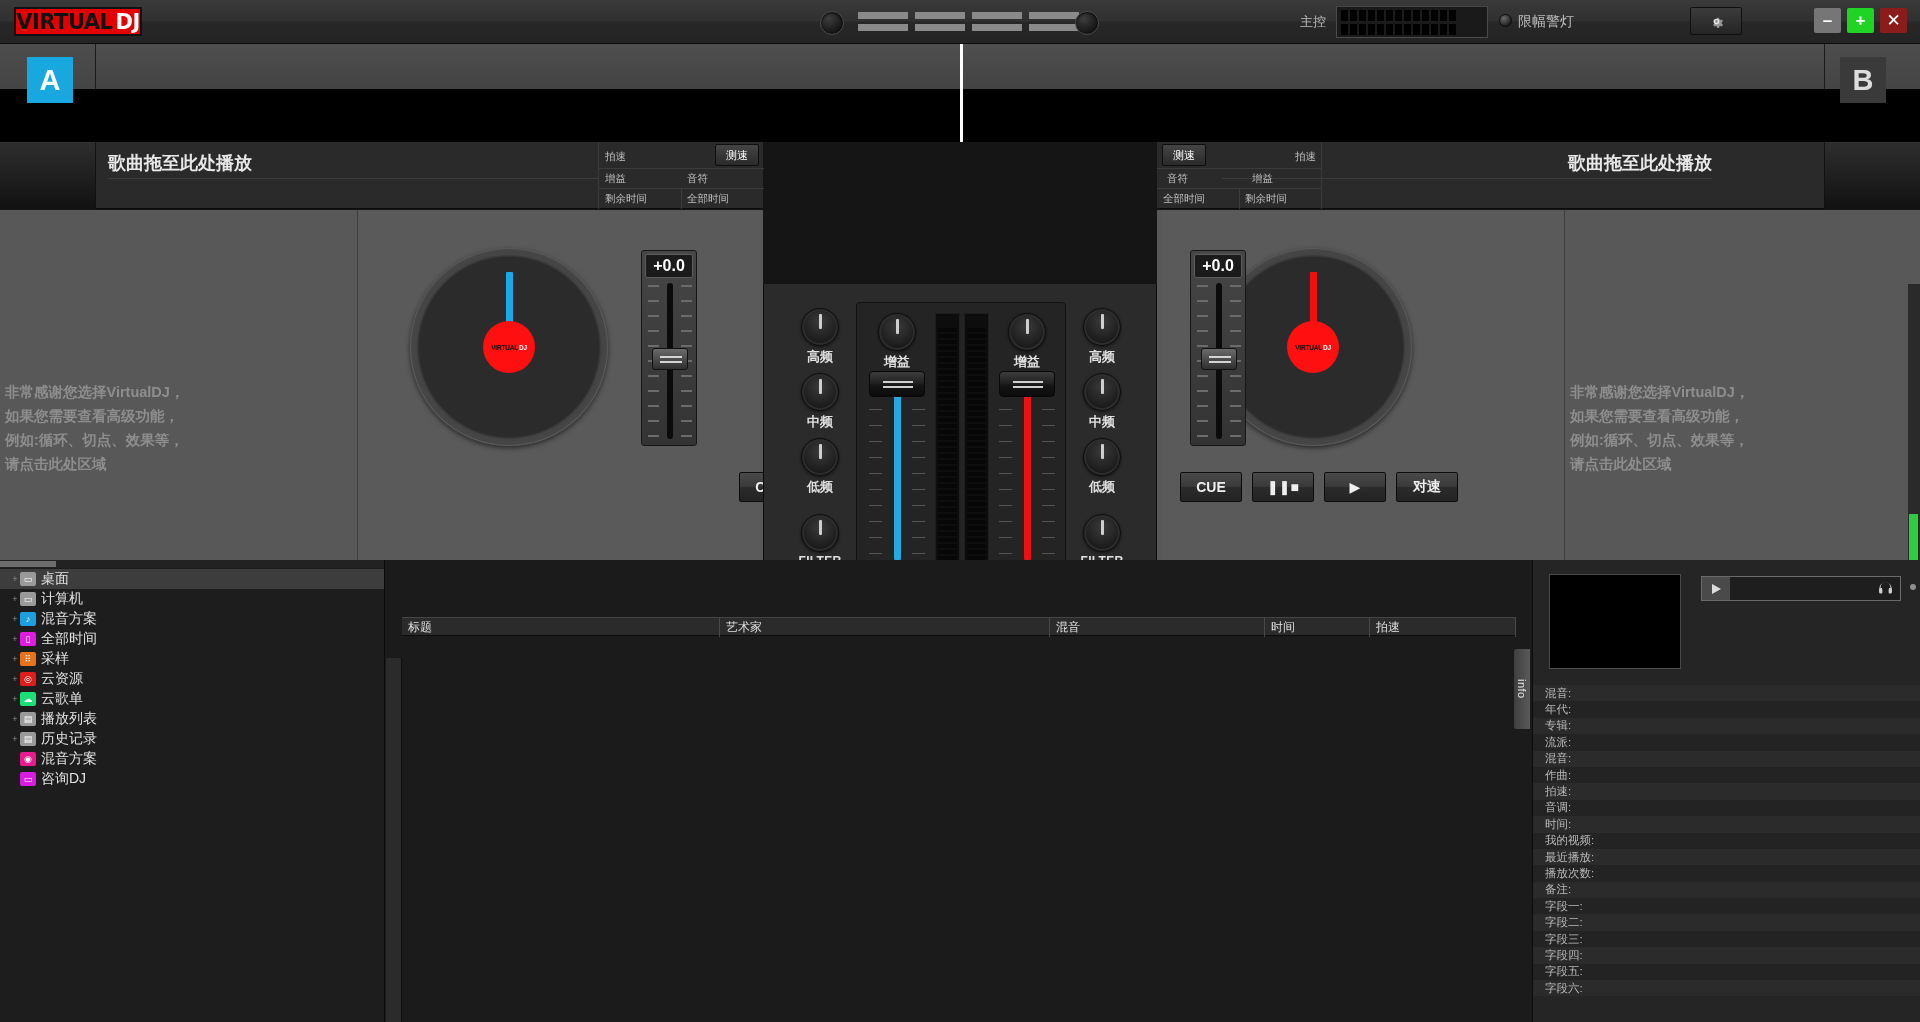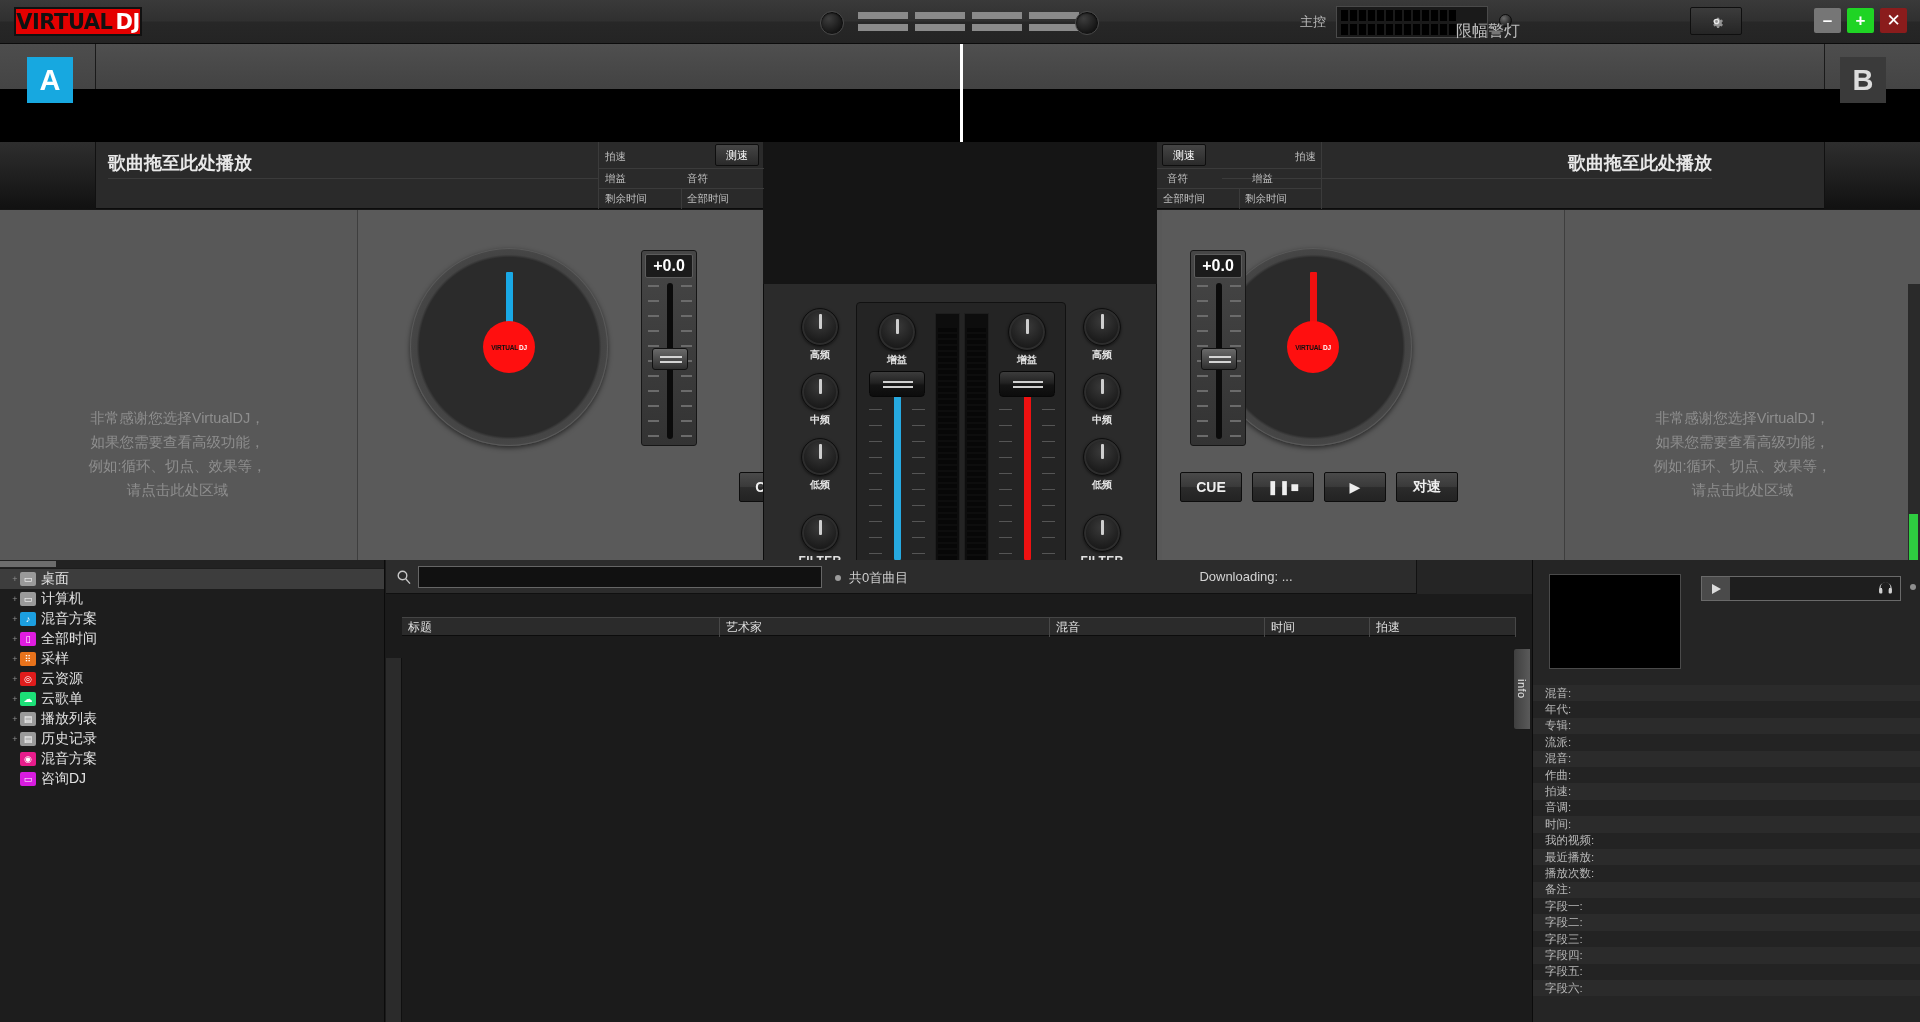--- a/index.html
+++ b/index.html
@@ -47,21 +47,21 @@
     display:flex; align-items:center; padding:3px 4px;
   }
   .vu-col { display:flex; flex-direction:column; gap:3px; margin-right:2px; }
   .vu-seg { width:7px; height:11px; background:#000; }
 
   .clip-led {
     position:absolute; left:1499px; top:14px; width:13px; height:13px; border-radius:50%;
     background:radial-gradient(circle at 35% 30%,#6a6a6a,#1d1d1d 75%);
     border:1px solid #0d0d0d;
   }
-  .clip-lbl { position:absolute; left:1456px; top:13px; font-size:16px; color:#bdbdbd;margin-top:8px; }
+  .clip-lbl { position:absolute; left:1518px; top:13px; font-size:14px; color:#bdbdbd; }
 
   .gear-btn {
     position:absolute; left:1690px; top:7px; width:52px; height:28px;
     background:linear-gradient(180deg,#3c3c3c,#252525);
     border:1px solid #0f0f0f; border-radius:2px;
     display:flex; align-items:center; justify-content:center; cursor:pointer;
   }
   .win-btns { position:absolute; left:1814px; top:8px; display:flex; gap:6px; }
   .win-btn {
     width:27px; height:25px; display:flex; align-items:center; justify-content:center;
@@ -137,22 +137,22 @@
     display:flex; align-items:center; justify-content:center; cursor:pointer;
   }
   .meta-r2 { position:absolute; left:0; top:26px; width:165px; height:20px; border-top:1px solid #3b3b3b; }
   .meta-r3 { position:absolute; left:0; top:46px; width:165px; height:21px; border-top:1px solid #3b3b3b; }
   .meta-c1 { position:absolute; left:6px; top:3px; }
   .meta-c2 { position:absolute; left:88px; top:3px; }
   .meta-vdiv { position:absolute; left:82px; top:0; width:1px; height:100%; background:#3b3b3b; }
 
   .deck-body { position:absolute; top:68px; width:763px; height:350px; background:#585858; }
   .welcome {
-    position:absolute; top:170px; width:345px; text-align:center;
-    font-size:14.5px; font-weight:normal; line-height:24px; color:#8e8e8e;margin-top:26px;
+    position:absolute; top:170px; width:345px; text-align:left;
+    font-size:14.5px; font-weight:bold; line-height:24px; color:#8e8e8e;
   }
   .deck-panel.a .welcome { left:5px; }
   .deck-panel.b .welcome { left:413px; }
 
   .jog-zone { position:absolute; top:0; width:403px; height:350px; background:#5a5a5a; }
   .deck-panel.a .jog-zone { left:357px; border-left:1px solid #3e3e3e; }
   .deck-panel.b .jog-zone { left:5px; border-right:1px solid #3e3e3e; }
 
   .jog {
     position:absolute; left:52px; top:38px; width:198px; height:198px; border-radius:50%;
@@ -211,21 +211,21 @@
   .eq-col.left { left:25px; } .eq-col.right { left:307px; }
   .knob-wrap { position:relative; width:62px; height:58px; margin-bottom:7px; }
   .knob {
     position:absolute; left:12px; top:0; width:38px; height:38px; border-radius:50%;
     background:radial-gradient(circle at 50% 35%,#3a3a3a,#181818 75%);
     box-shadow:inset 0 0 0 2px #2d2d2d, 0 1px 3px rgba(0,0,0,.6);
     border:1px solid #0e0e0e; cursor:pointer;
   }
   .knob i { position:absolute; left:17px; top:5px; width:3px; height:15px; background:#cfcfcf; border-radius:1px; }
   .knob-lbl { position:absolute; left:0; top:40px; width:62px; text-align:center;
-    font-size:10px; font-weight:bold; color:#e0e0e0; }
+    font-size:13px; font-weight:bold; color:#e0e0e0; }
   .knob-wrap.filter { margin-top:18px; }
   .knob-lbl.en { font-size:12px; letter-spacing:0.3px; }
 
   .mix-core {
     position:absolute; left:92px; top:18px; width:210px; height:290px;
     background:#242424; border:1px solid #111; border-radius:4px;
   }
   .ch { position:absolute; top:10px; width:64px; }
   .ch.l { left:8px; } .ch.r { left:138px; }
   .ch .knob { left:13px; }
@@ -949,31 +949,20 @@
             <span class="tlabel">咨询DJ</span>
           </div>
         </div>
     </div>
 
     <div class="folders-tab">
       <span>folders</span>
     </div>
 
     <div class="browser">
-      <div class="br-toolbar">
-        <svg class="search-icon" viewBox="0 0 16 16">
-          <circle cx="6.5" cy="6.5" r="4.3" fill="none" stroke="#c8c8c8" stroke-width="1.4"></circle>
-          <line x1="9.7" y1="9.7" x2="14" y2="14.6" stroke="#c8c8c8" stroke-width="1.4"></line>
-        </svg>
-        <input class="search-input" type="text" placeholder="" style="">
-        <div class="br-dot"></div>
-        <div class="br-count">共0首曲目</div>
-        <div class="br-dl">Downloading: ...</div>
-        <div class="br-tb-right"></div>
-      </div>
       <div class="br-leftcol"></div>
       <div class="br-headwrap">
         <div class="br-head" id="brHead">
             <div class="br-th" style="width: 318px;">标题</div>
             <div class="br-th" style="width: 330px;">艺术家</div>
             <div class="br-th" style="width: 215px;">混音</div>
             <div class="br-th" style="width: 105px;">时间</div>
             <div class="br-th" style="width: 146px;">拍速</div>
           </div>
       </div>

